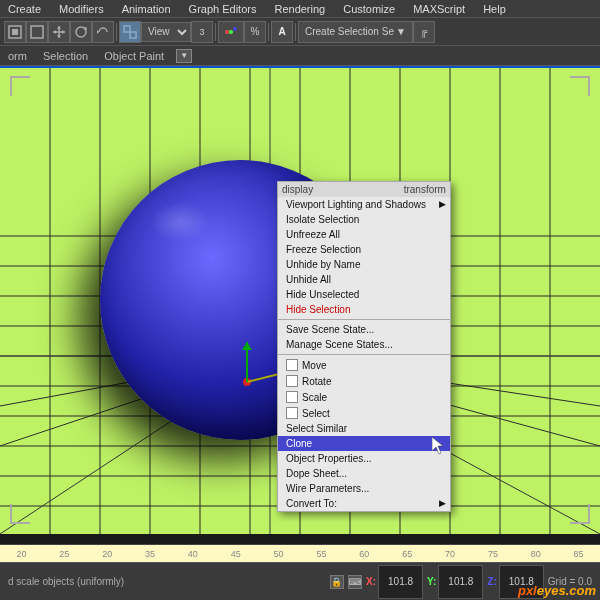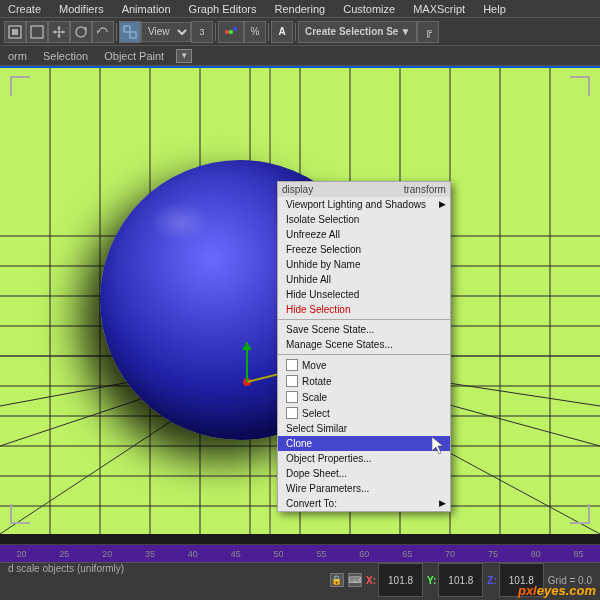--- a/index.html
+++ b/index.html
@@ -223,21 +223,21 @@
 
     
     #statusbar {
       position: absolute;
       bottom: 0;
       width: 600px;
       height: 38px;
       background: #3a3a3a;
       border-top: 1px solid #555;
       display: flex;
-      align-items: flex-start;
+      align-items: center;
     }
     #timeline {
       height: 18px;
       background: #2a2a2a;
       display: flex;
       align-items: center;
       width: 100%;
       position: absolute;
       bottom: 38px;
       border-top: 1px solid #555;
@@ -375,21 +375,21 @@
     <svg width="18" height="14" viewBox="0 0 18 14">
       <circle cx="5" cy="7" r="2" fill="#ff4444"></circle>
       <circle cx="9" cy="7" r="2" fill="#44ff44"></circle>
       <circle cx="13" cy="4" r="2" fill="#4444ff"></circle>
     </svg>
   </div>
   <div class="toolbar-btn" style="font-size:10px;">%</div>
   <div class="toolbar-separator"></div>
   <div class="toolbar-btn" style="font-size:10px; font-weight:bold; color:#eee;">A</div>
   <div class="toolbar-separator"></div>
-  <div class="toolbar-btn" style="font-size:10px; padding: 0 6px; font-weight: bold;">
+  <div class="toolbar-btn" style="font-size:10px; padding: 0 6px;">
     <span>Create Selection Se</span>
     <span style="margin-left:2px;">▼</span>
   </div>
   <div class="toolbar-btn" style="font-size:10px;">╔</div>
 </div>
 
 <div id="toolbar2">
   <span class="tab-item">orm</span>
   <span class="tab-item">Selection</span>
   <span class="tab-item">Object Paint</span>
@@ -501,21 +501,21 @@
         <polygon points="0,0 0,14 4,10 7,17 9,16 6,9 11,9" fill="white" stroke="#333" stroke-width="0.5"></polygon>
       </svg>
     </div>
     <div class="ctx-item">Object Properties...</div>
     <div class="ctx-item">Dope Sheet...</div>
     <div class="ctx-item">Wire Parameters...</div>
     <div class="ctx-item has-submenu">Convert To:</div>
   </div>
 </div>
 
-<div id="timeline" style="bottom: 38px; position: absolute; width: 600px; height: 18px; background: #4c1d95; border-top: 1px solid #444; display: flex; align-items: center;">
+<div id="timeline" style="bottom: 38px; position: absolute; width: 600px; height: 18px; background: #fef9c3; border-top: 1px solid #444; display: flex; align-items: center;">
   <div class="timeline-tick">20</div>
   <div class="timeline-tick">25</div>
   <div class="timeline-tick">20</div>
   <div class="timeline-tick">35</div>
   <div class="timeline-tick">40</div>
   <div class="timeline-tick">45</div>
   <div class="timeline-tick">50</div>
   <div class="timeline-tick">55</div>
   <div class="timeline-tick">60</div>
   <div class="timeline-tick">65</div>

